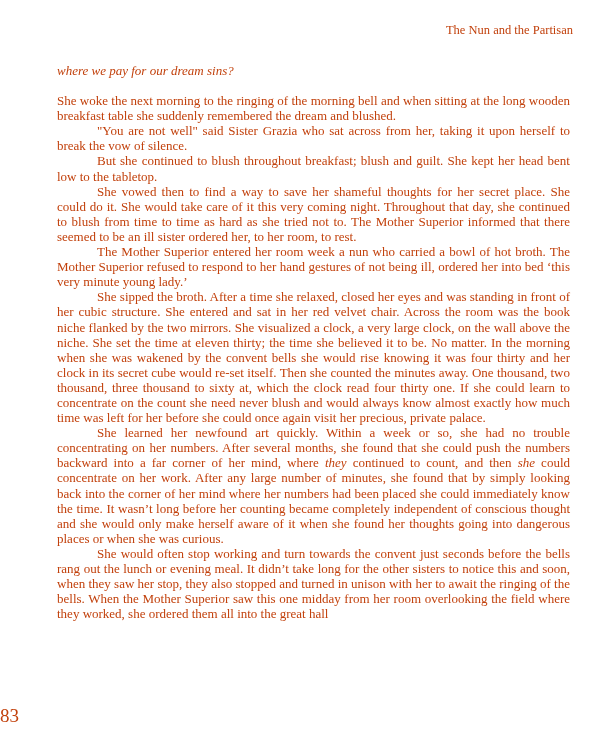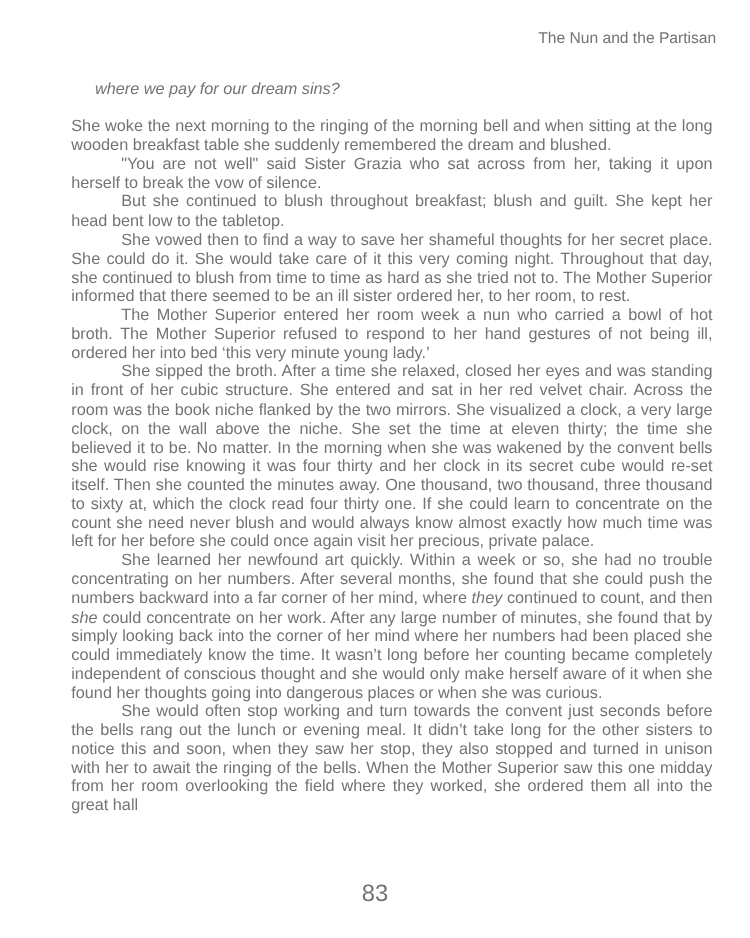--- a/index.html
+++ b/index.html
@@ -5,22 +5,22 @@
   html, body {
     margin: 0;
     padding: 0;
     background: #ffffff;
   }
   .page {
     position: relative;
     width: 600px;
     height: 750px;
     background: #ffffff;
-    font-family: Liberation Sans, sans-serif;
-    color: #737373;
+    font-family: Liberation Serif, serif;
+    color: #c2410c;
     overflow: hidden;
   }
   .running-header {
     position: absolute;
     top: 23px;
     right: 27px;
     font-size: 12.5px;
     line-height: 14px;
     white-space: nowrap;
   }
@@ -36,31 +36,30 @@
     font-size: 13px;
     line-height: 15.1px;
     text-align: justify;
     text-indent: 40px;
   }
   p.para.noindent {
     text-indent: 0;
   }
   p.para.epigraph {
     margin-bottom: 15px;
-    margin-left: 19px;
   }
   .ital {
     font-style: italic;
   }
   .pagenum {
     position: absolute;
     top: 705px;
     left: 0;
     width: 600px;
-    text-align: center;
+    text-align: left;
     font-size: 19px;
     line-height: 22px;
   }
 </style>
 </head>
 <body>
 
 <div class="page">
   <div class="running-header">The Nun and the Partisan</div>
 

